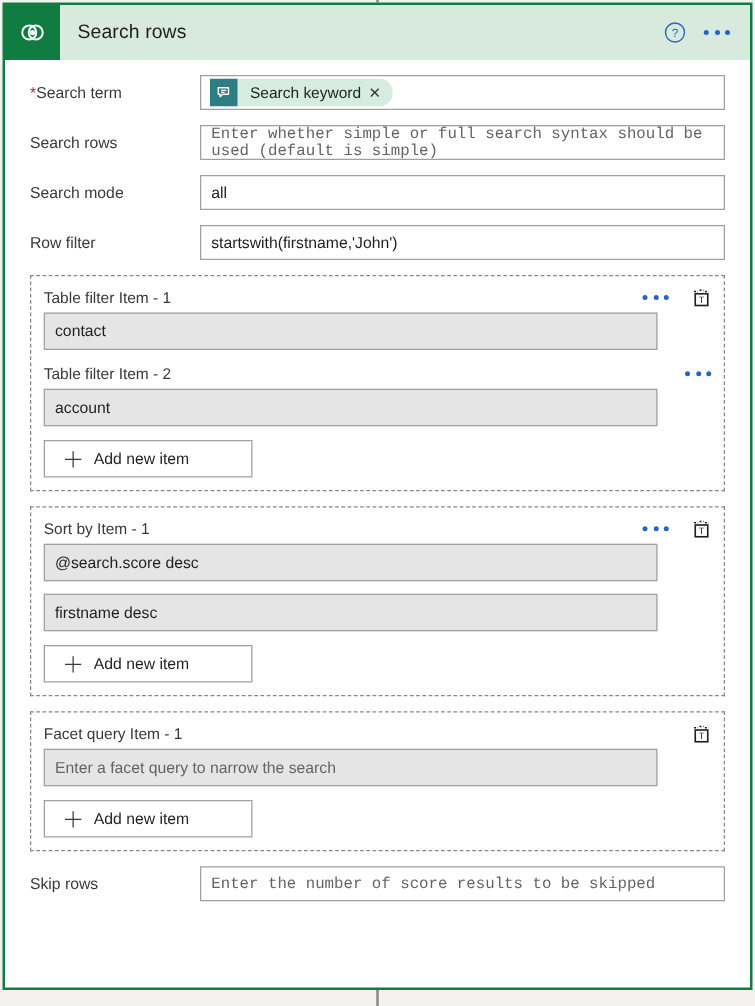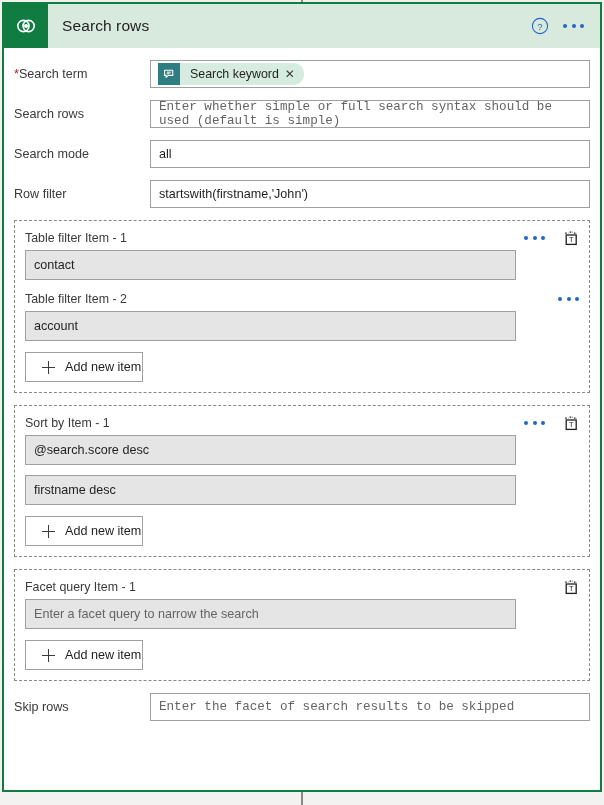--- a/index.html
+++ b/index.html
@@ -45,21 +45,21 @@
   }
   .hdr-actions {
     margin-left: auto; display: flex; align-items: center; gap: 14px;
     padding-right: 16px;
   }
   .help-icon { width: 18px; height: 18px; display:block; }
   .ellipsis { display: flex; gap: 4.5px; align-items: center; cursor: default; }
   .ellipsis i { width: 4px; height: 4px; border-radius: 50%; background: #2565c7; display:block; }
 
   
-  .body { padding: 0 10px; background:#fff; }
+  .body { padding: 0 20px; background:#fff; }
 
   .row {
     display: flex; align-items: center;
     min-height: 26px;
     margin-top: 12px;
   }
   .row .lbl {
     width: 136px; flex: 0 0 136px;
     font-size: 12.6px; color: #3b3a39; line-height: 16px;
     padding-right: 8px;
@@ -112,21 +112,21 @@
   .sect-input {
     height: 30px; width: 491px;
     border: 1px solid #a0a0a0; background: #e5e5e5;
     display: flex; align-items: center; padding: 0 8px;
     font-size: 12.6px; color: #201f1e;
   }
   .sect-input.ph { color: #666463; }
 
   .addbtn {
     margin-top: 11px;
-    width: 118px; height: 30px;
+    width: 167px; height: 30px;
     border: 1px solid #a0a0a0; background: #fff;
     display: flex; align-items: center; gap: 10px;
     padding-left: 16px;
     font-size: 12.6px; color: #201f1e; cursor: default;
   }
   .plus { position: relative; width: 13px; height: 13px; flex:0 0 13px; }
   .plus:before, .plus:after {
     content:""; position:absolute; background:#3b3a39;
   }
   .plus:before { left: 0; top: 6px; width: 13px; height: 1.4px; }
@@ -295,18 +295,18 @@
         </div>
 
         <div class="addbtn">
           <span class="plus"></span>
           <span>Add new item</span>
         </div>
       </div>
 
       <div class="row">
         <div class="lbl">Skip rows</div>
-        <div class="fld ph">Enter the facet of search results to be skipped</div>
+        <div class="fld ph">Enter the number of score results to be skipped</div>
       </div>
 
     </div>
   </div>
 </div>
 
 </body></html>

